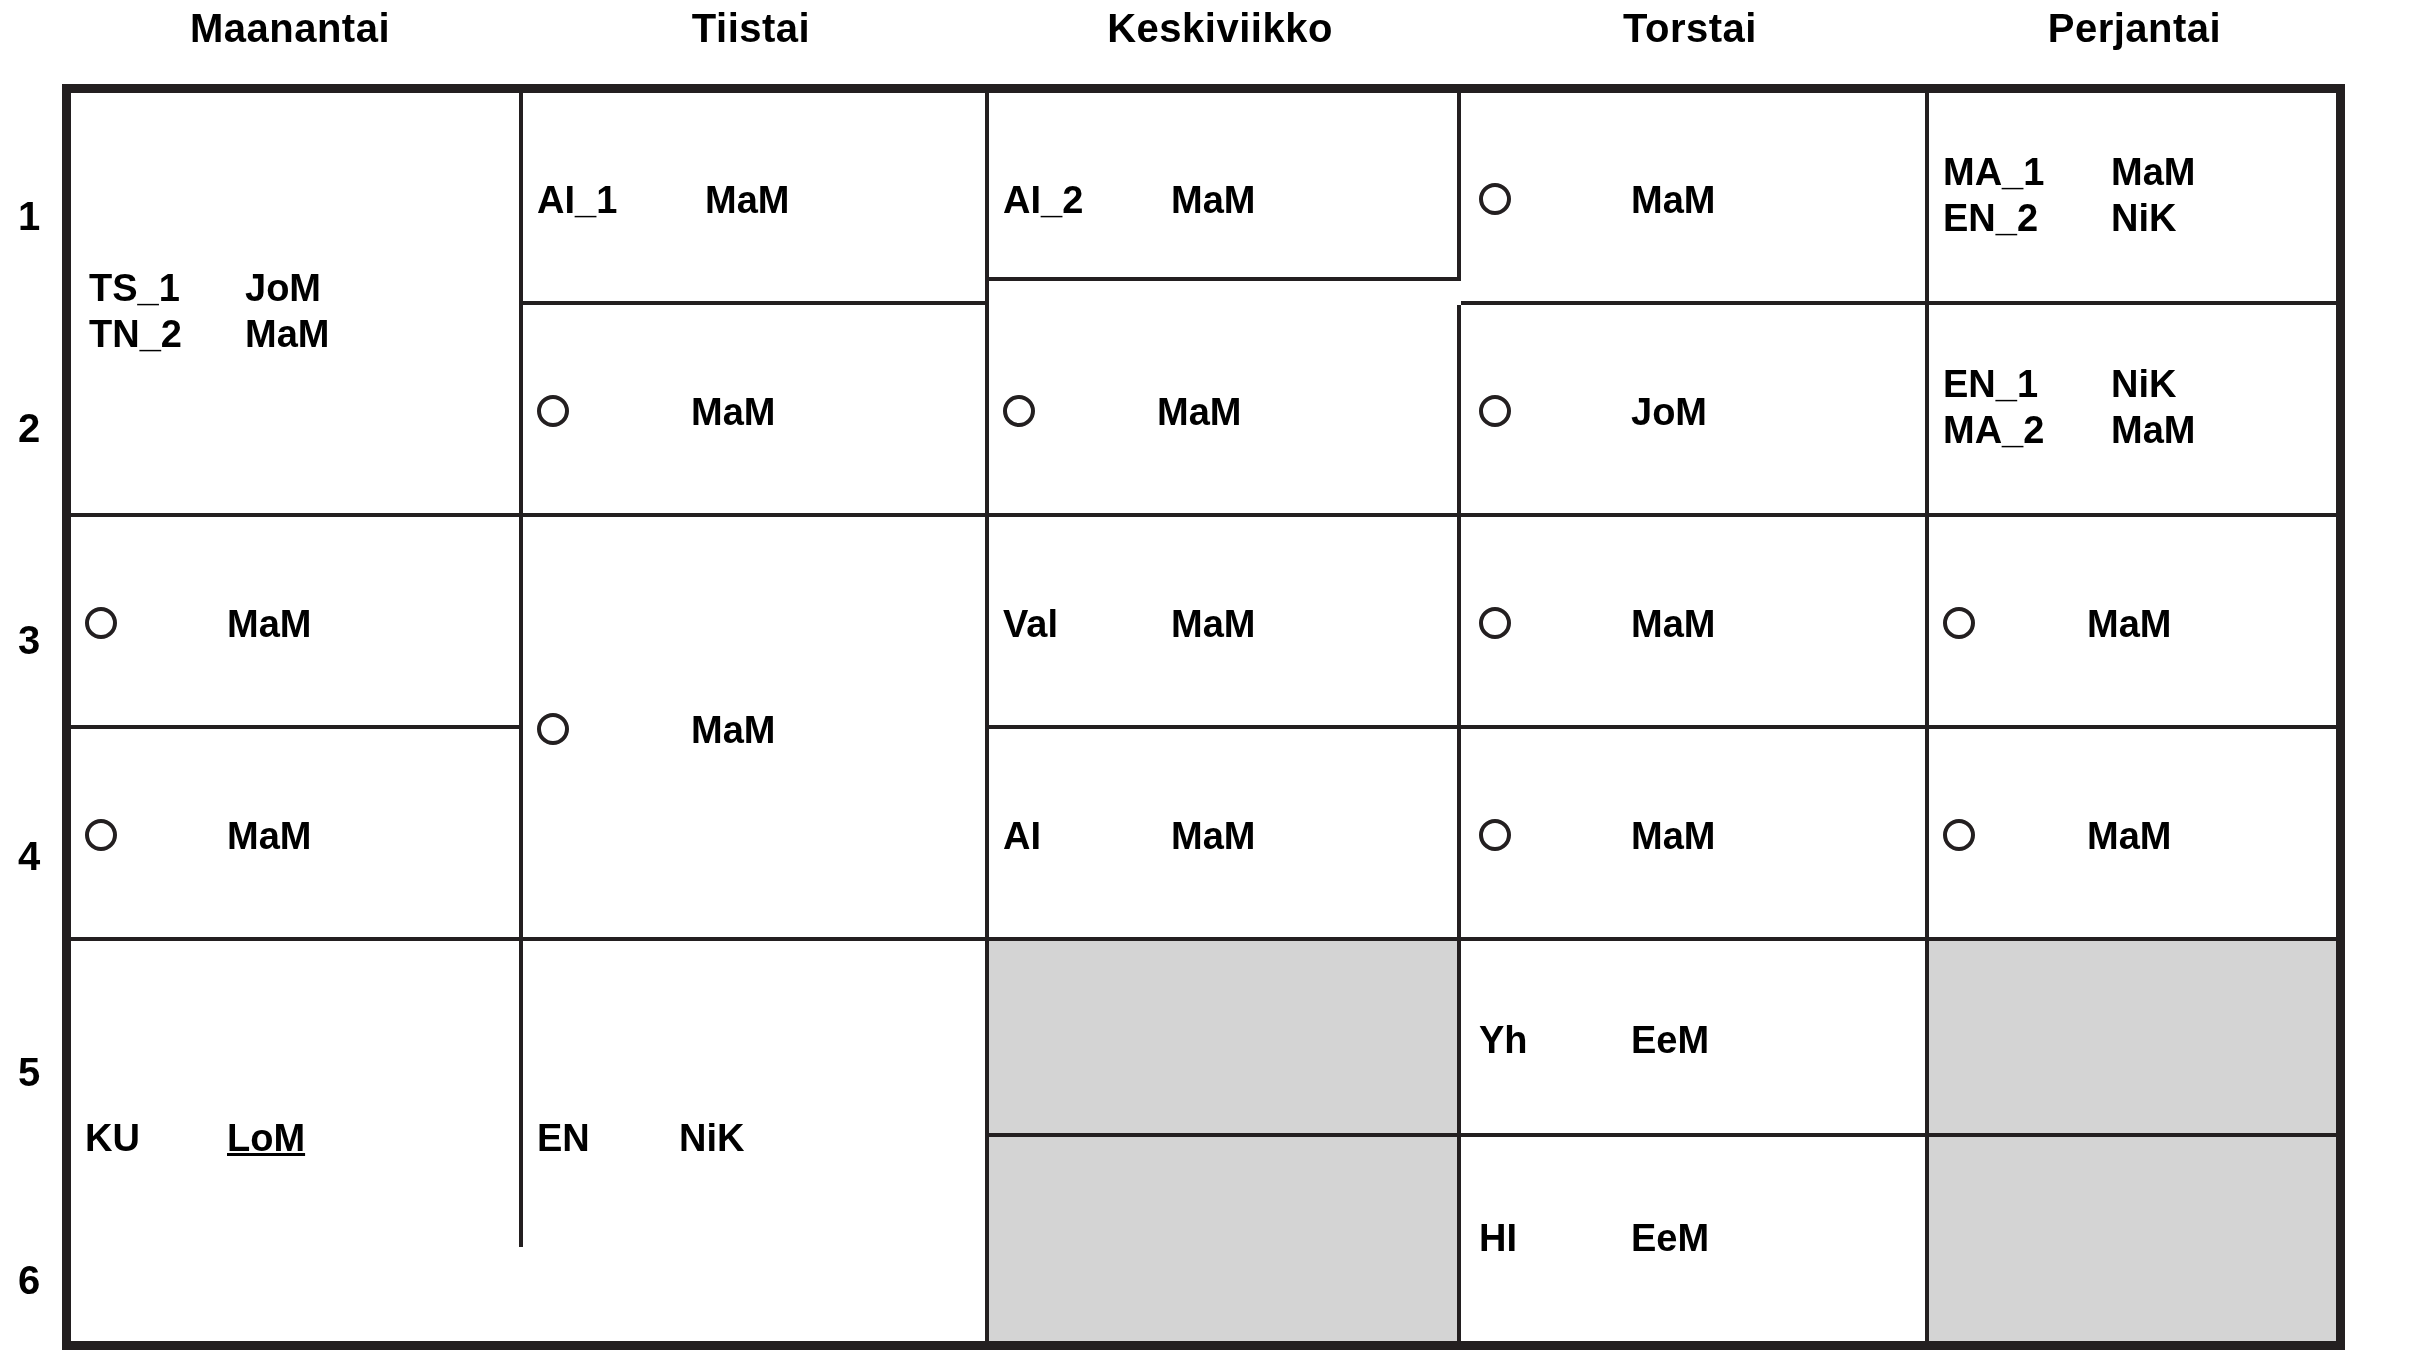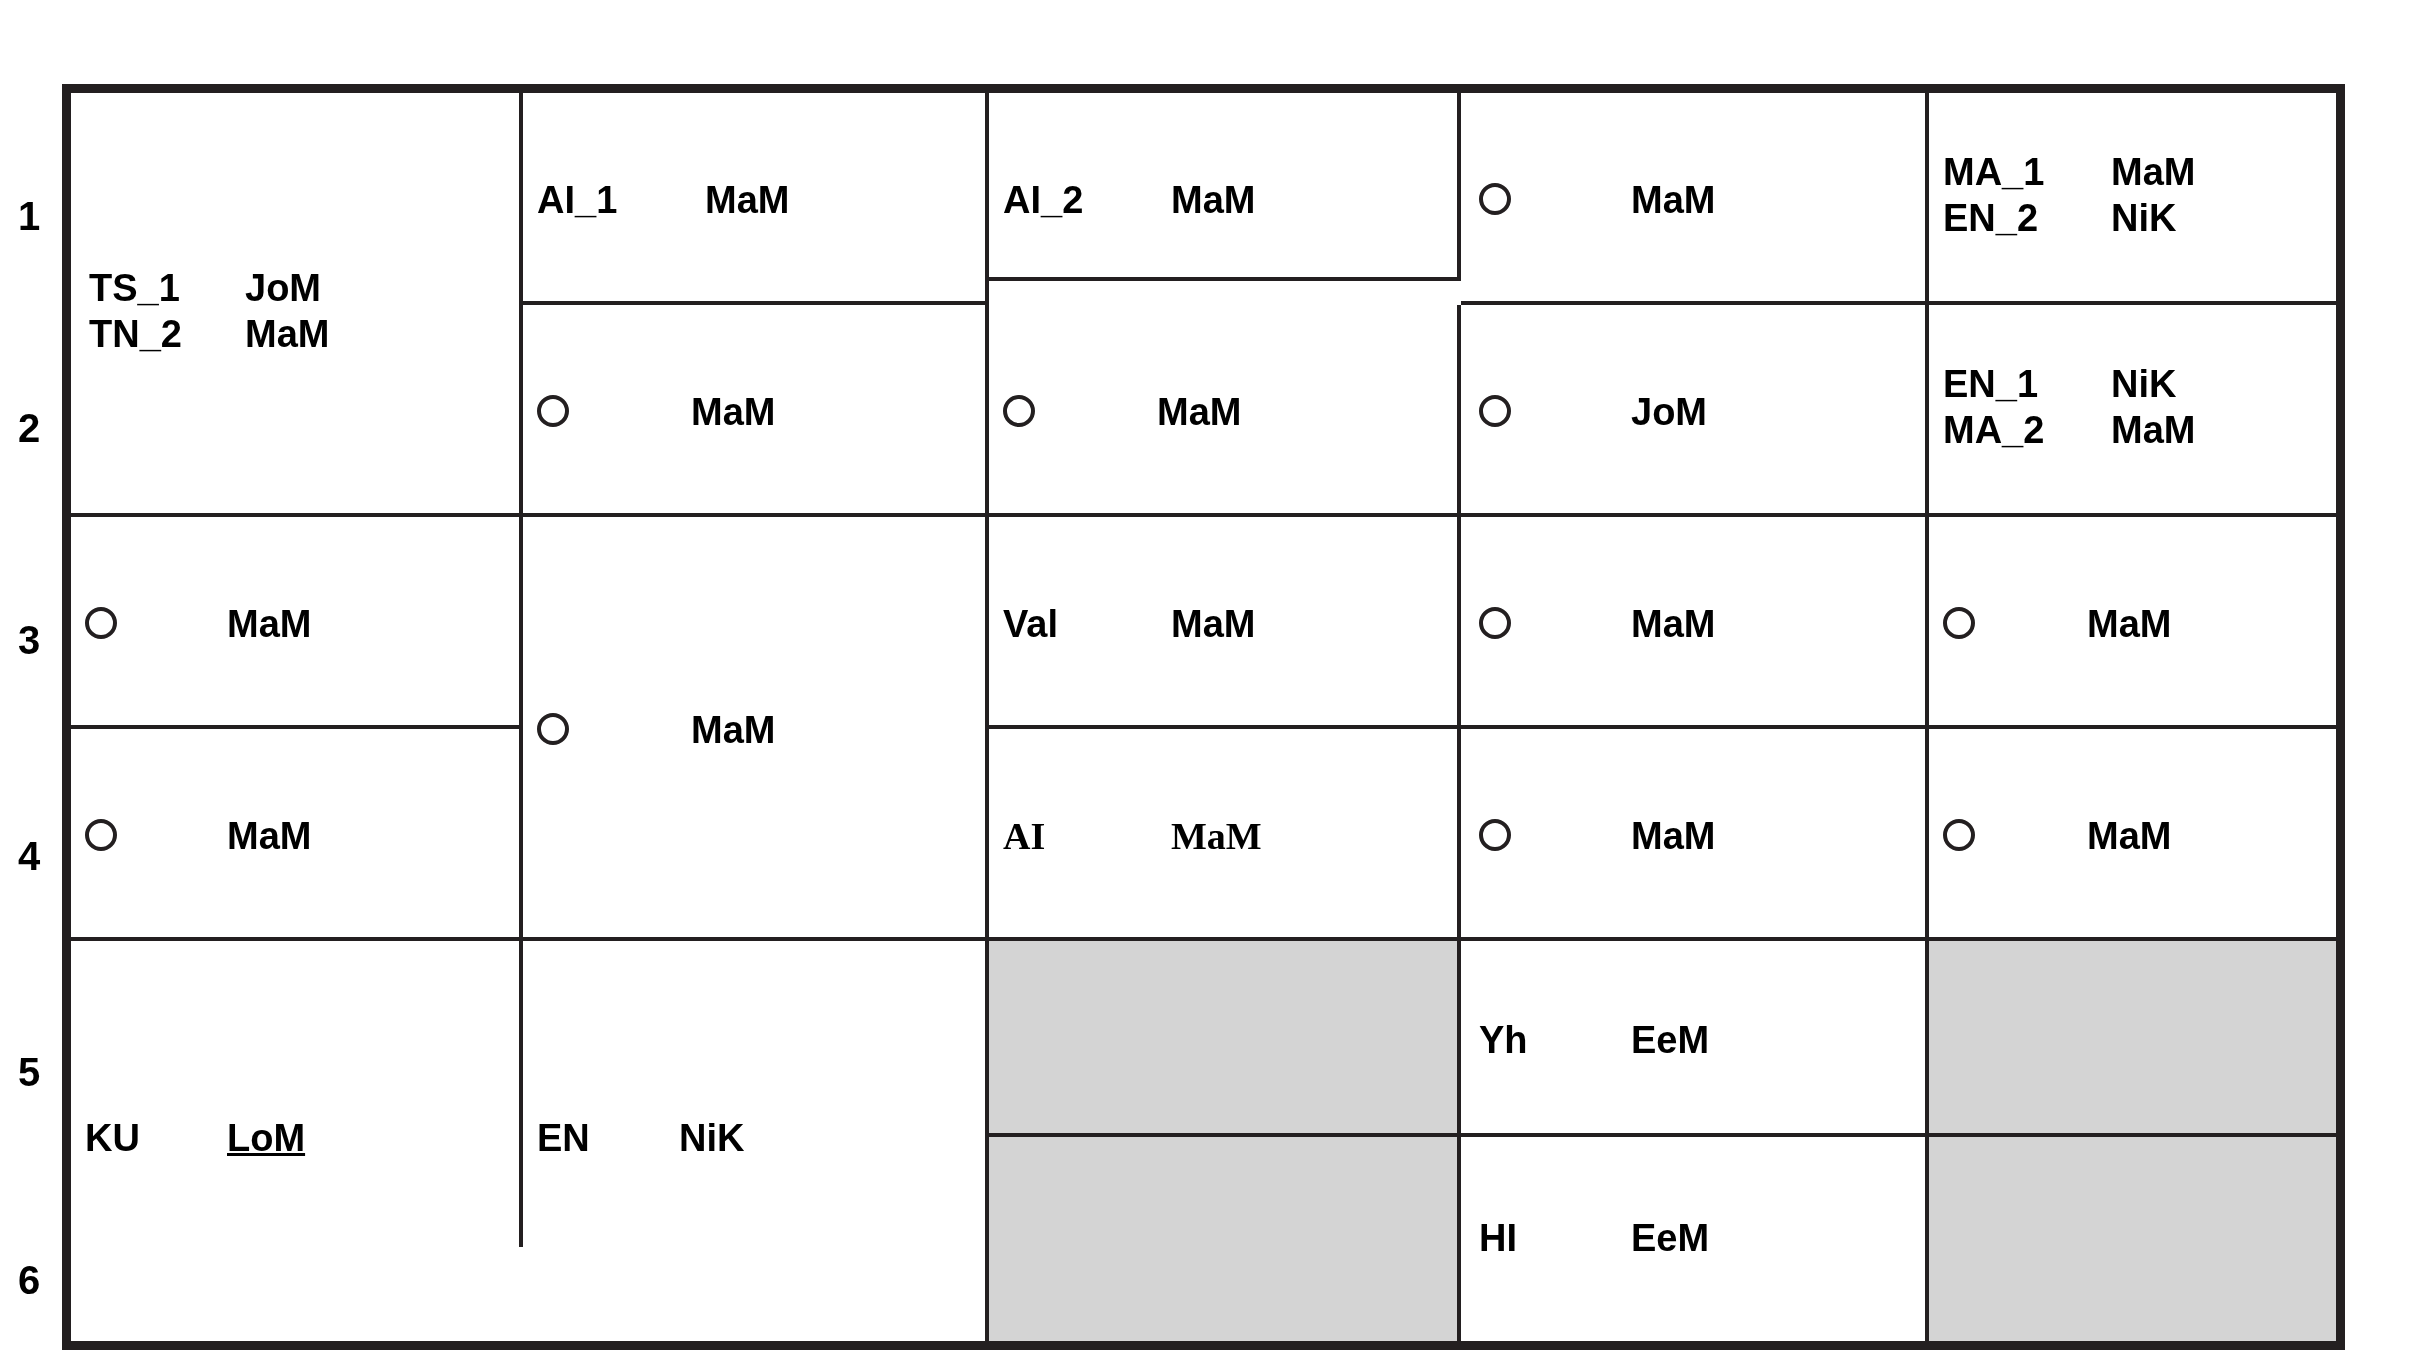--- a/index.html
+++ b/index.html
@@ -113,20 +113,27 @@
     border-radius: 50%;
     box-sizing: border-box;
     background: transparent;
   }
 </style>
 </head>
 <body>
 
 <div class="sheet">
 
+  <div class="day-headers">
+    <div class="day-header" style="left:62px;width:456px;">Maanantai</div>
+    <div class="day-header" style="left:518px;width:466px;">Tiistai</div>
+    <div class="day-header" style="left:984px;width:472px;">Keskiviikko</div>
+    <div class="day-header" style="left:1456px;width:468px;">Torstai</div>
+    <div class="day-header" style="left:1924px;width:421px;">Perjantai</div>
+  </div>
 
   <div class="period-labels">
     <div class="period-label" style="top:196px;">1</div>
     <div class="period-label" style="top:408px;">2</div>
     <div class="period-label" style="top:620px;">3</div>
     <div class="period-label" style="top:836px;">4</div>
     <div class="period-label" style="top:1052px;">5</div>
     <div class="period-label" style="top:1260px;">6</div>
   </div>
 
@@ -206,21 +213,21 @@
       </div>
     </div>
 
     <div class="cell" style="left:918px;top:424px;width:472px;height:212px;">
       <div class="entry" style="left:14px;top:84px;">
         <span class="code">Val</span>
         <span class="teacher" style="left:168px;">MaM</span>
       </div>
     </div>
 
-    <div class="cell" style="left:918px;top:636px;width:472px;height:212px;font-family:Liberation Serif, serif;">
+    <div class="cell" style="left:918px;top:636px;width:472px;height:212px;">
       <div class="entry" style="left:14px;top:84px;">
         <span class="code">AI</span>
         <span class="teacher" style="left:168px;">MaM</span>
       </div>
     </div>
 
     <div class="cell shaded" style="left:918px;top:848px;width:472px;height:196px;"></div>
 
     <div class="cell shaded no-bottom" style="left:918px;top:1044px;width:472px;height:204px;"></div>
 

